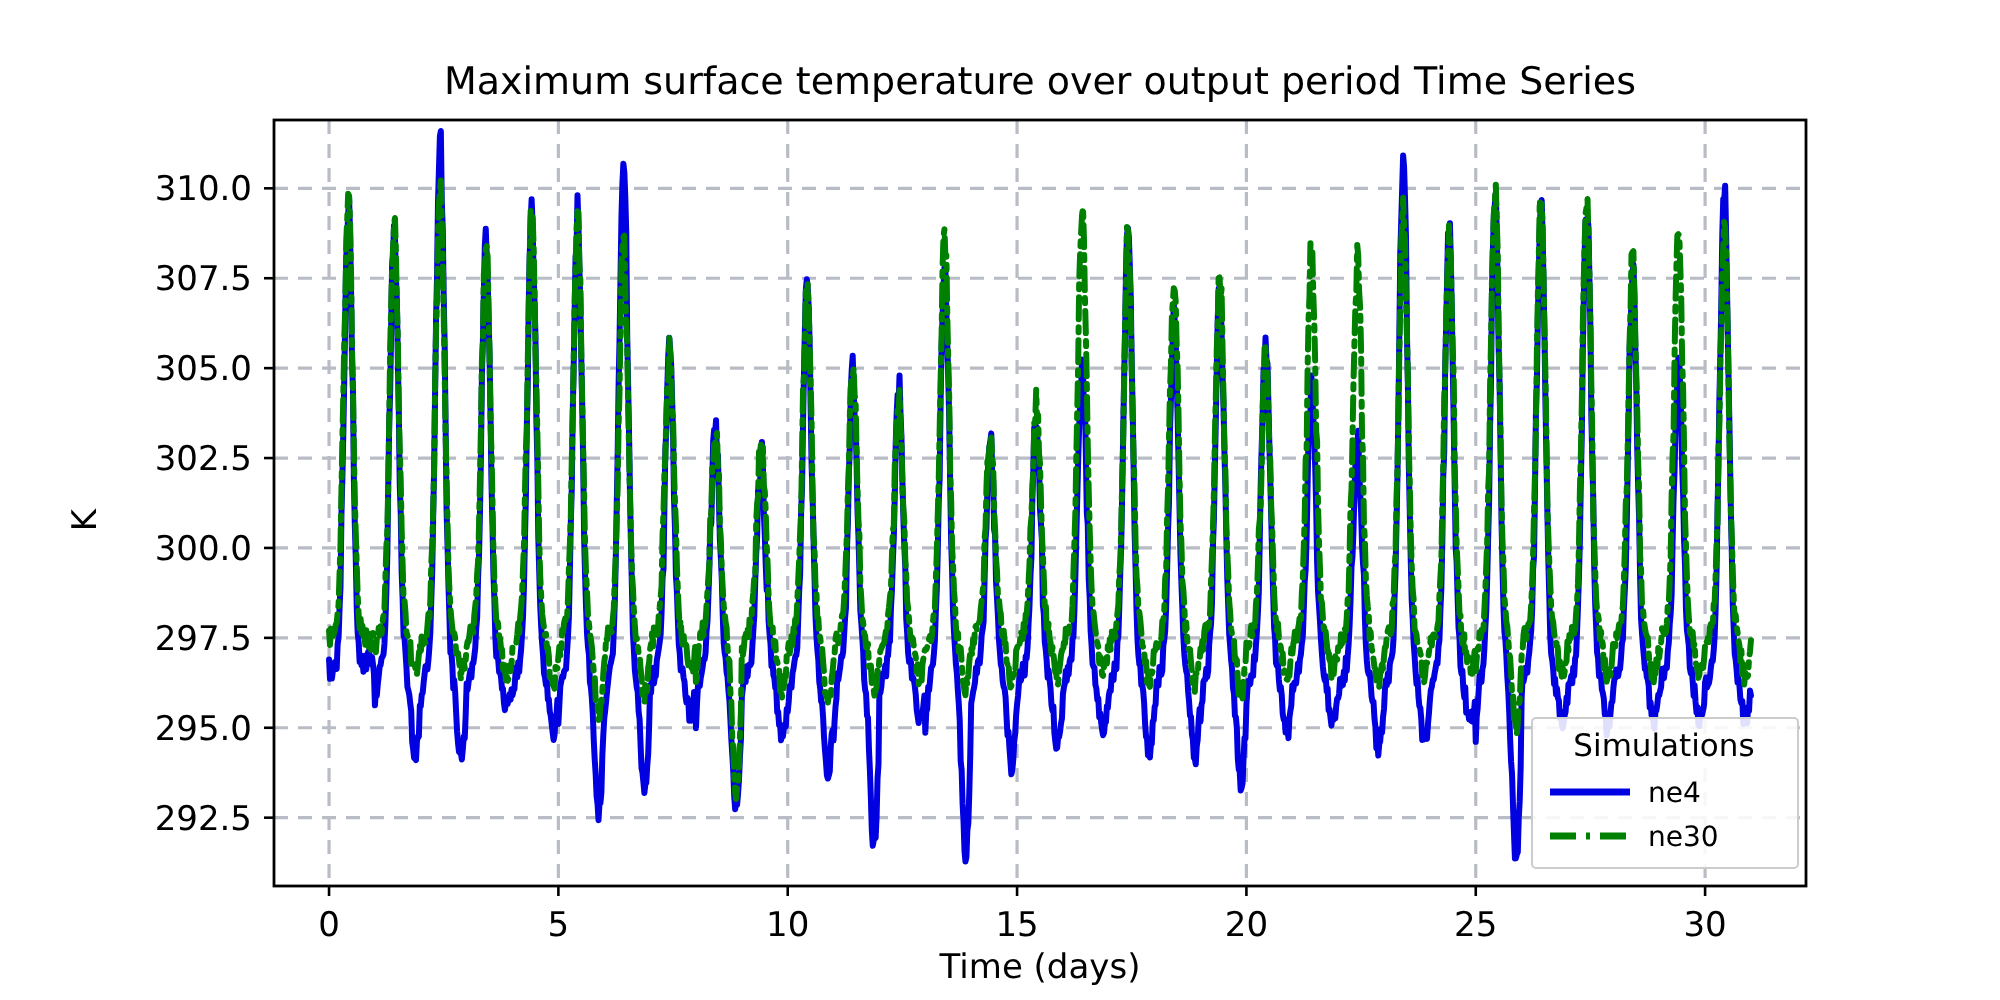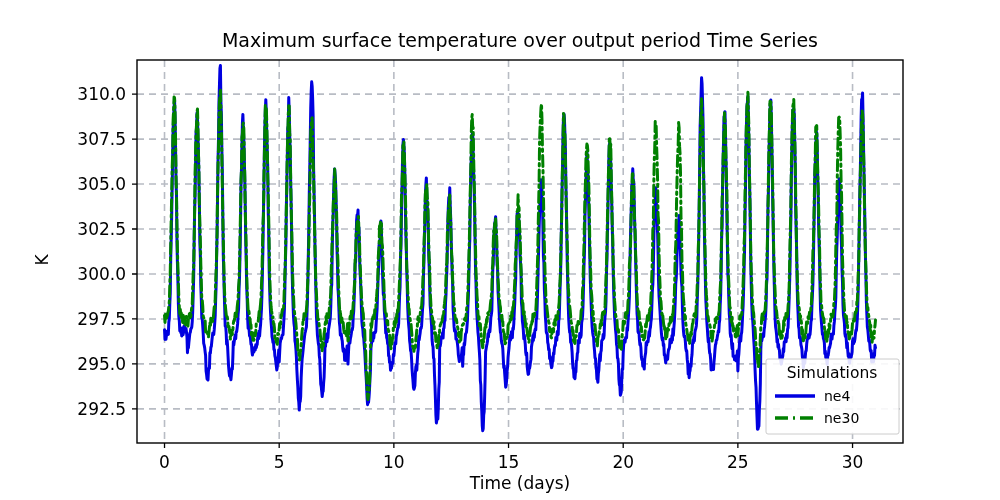--- a/index.html
+++ b/index.html
@@ -7,21 +7,20 @@
     padding: 0;
     background: #ffffff;
   }
   #page {
     position: relative;
     width: 1000px;
     height: 500px;
     background: #ffffff;
     font-family: "DejaVu Sans", "Liberation Sans", sans-serif;
     overflow: hidden;
-    border-radius: 14px;
   }
   #chart-svg {
     position: absolute;
     left: 0;
     top: 0;
     width: 1000px;
     height: 500px;
   }
   .title-text {
     font-size: 19px;

